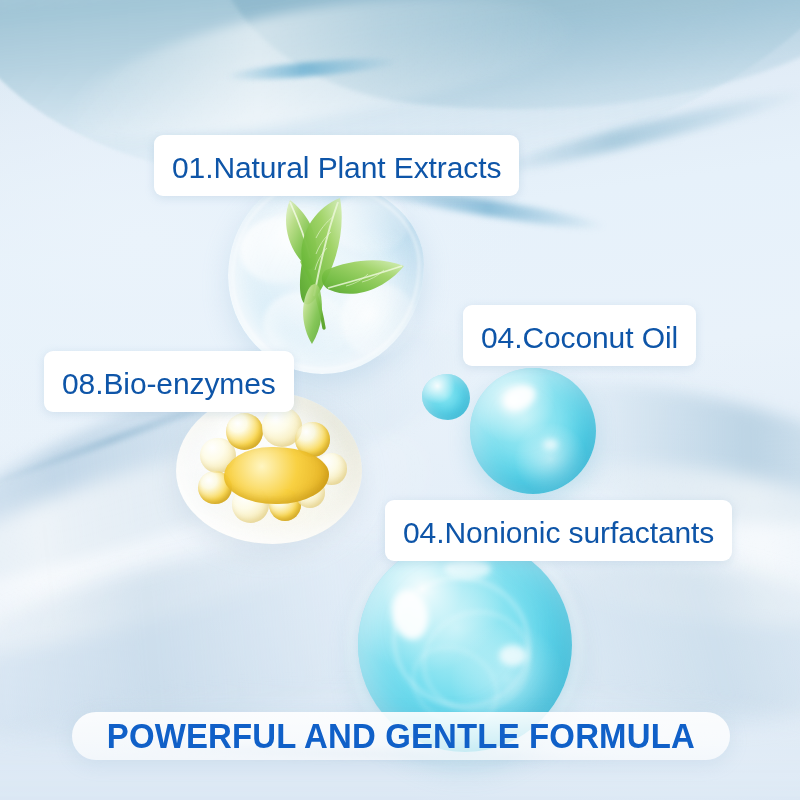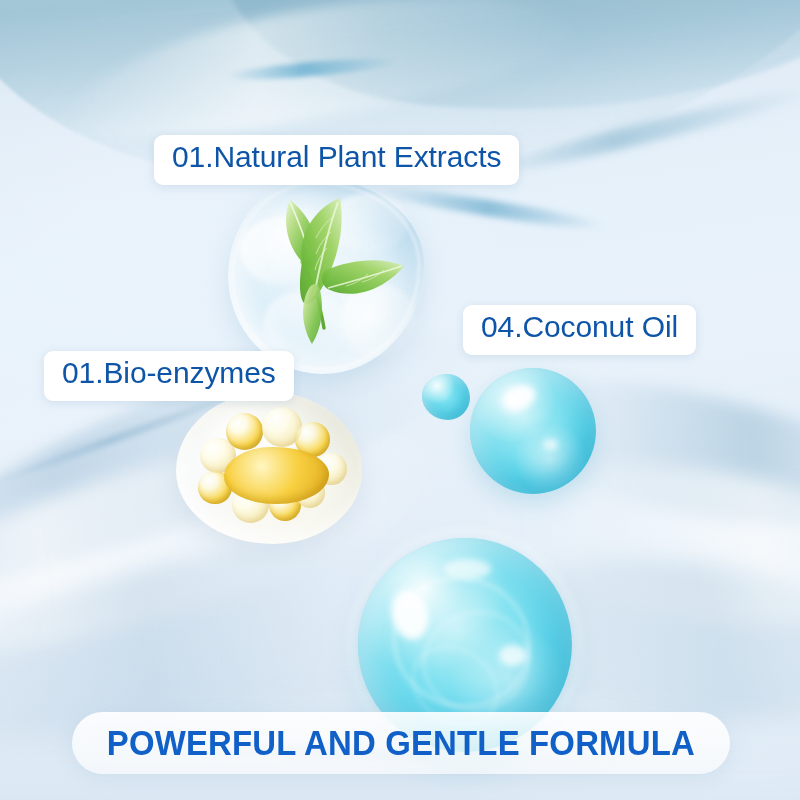--- a/index.html
+++ b/index.html
@@ -425,35 +425,35 @@
     background: #ffffff;
     border-radius: 9px;
     color: #0e55a8;
     font-size: 30px;
     line-height: 1;
     letter-spacing: -0.1px;
     white-space: nowrap;
     display: flex;
     align-items: center;
     justify-content: center;
-    padding: 7px 18px 13px 18px;
+    padding: 18px 18px 13px 18px;
     box-shadow: 0 2px 10px rgba(120,160,195,0.22);
   }
   .pill-01 { left: 154px; top: 135px; }
   .pill-02 { left: 463px; top: 305px; }
   .pill-03 { left: 44px;  top: 351px; }
   .pill-04 { left: 385px; top: 500px; }
 
   
   .banner {
     position: absolute;
     left: 72px;
     top: 712px;
     width: 658px;
-    height: 62px;
+    height: 48px;
     border-radius: 31px;
     background: linear-gradient(180deg, rgba(255,255,255,0.90) 0%, rgba(255,255,255,0.78) 55%, rgba(255,255,255,0.62) 100%);
     box-shadow: 0 4px 18px rgba(150,185,215,0.22);
     display: flex;
     align-items: center;
     justify-content: center;
   }
   .banner-text {
     color: #1060c8;
     font-size: 35px;
@@ -572,20 +572,23 @@
     <div class="gel-hi h3"></div>
   </div>
 
   <div class="label-pill pill-01">
     <span>01.Natural Plant Extracts</span>
   </div>
   <div class="label-pill pill-02">
     <span>04.Coconut Oil</span>
   </div>
   <div class="label-pill pill-03">
-    <span>01.Bio-enzymes</span>
+    <span>08.Bio-enzymes</span>
+  </div>
+  <div class="label-pill pill-04">
+    <span>04.Nonionic surfactants</span>
   </div>
 
   <div class="banner">
     <span class="banner-text">POWERFUL AND GENTLE FORMULA</span>
   </div>
 
 </div>
 
 </body></html>

